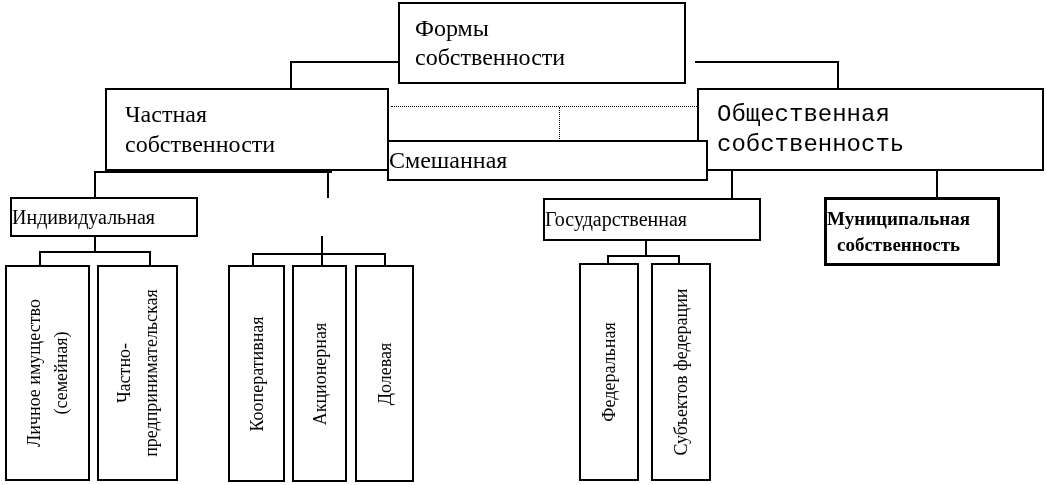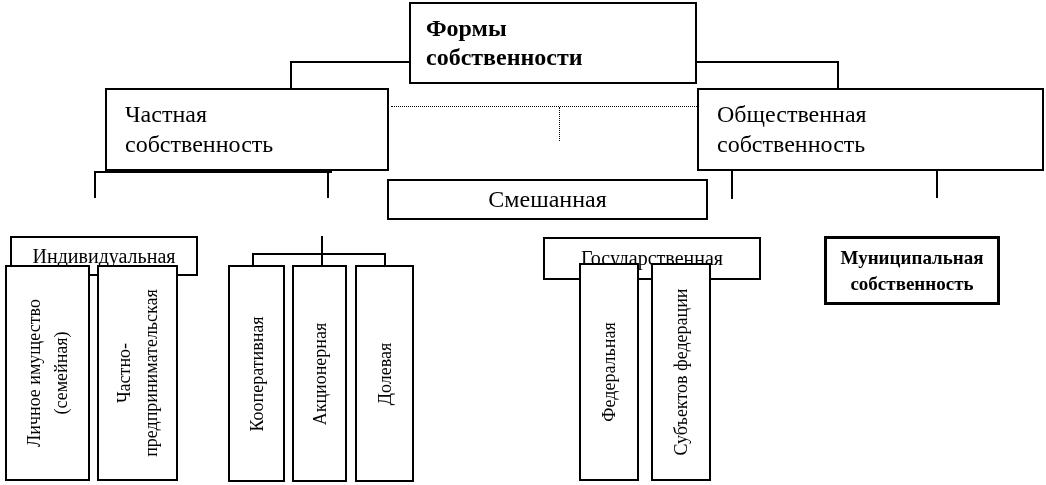--- a/index.html
+++ b/index.html
@@ -14,21 +14,21 @@
   .box {
     position:absolute;
     background:#ffffff;
     border:2px solid #000000;
     box-sizing:border-box;
     display:flex;
     align-items:center;
   }
   .box .lbl { white-space:pre-line; line-height:1.22; }
   .left-align { justify-content:flex-start; }
-  .center { justify-content:center; text-align:center;margin-top:39px; }
+  .center { justify-content:flex-start; text-align:center; }
   .fs-big { font-size:24px; }
   .fs-mid { font-size:20px; }
   .thick { border-width:3px; }
   .bold .lbl { font-weight:bold; font-size:19px; line-height:1.35; }
   .vbox {
     position:absolute;
     background:#ffffff;
     border:2px solid #000000;
     box-sizing:border-box;
   }
@@ -83,31 +83,31 @@
   <div class="vline" style="left:321px; top:236px; height:30px;"></div>
   <div class="hline" style="left:252px; top:253px; width:134px;"></div>
   <div class="vline" style="left:252px; top:253px; height:13px;"></div>
   <div class="vline" style="left:384px; top:253px; height:13px;"></div>
 
   <div class="vline" style="left:645px; top:240px; height:17px;"></div>
   <div class="hline" style="left:607px; top:255px; width:73px;"></div>
   <div class="vline" style="left:607px; top:255px; height:10px;"></div>
   <div class="vline" style="left:678px; top:255px; height:10px;"></div>
 
-  <div class="box left-align fs-big" style="left:409px; top:2px; width:288px; height:82px; padding-left:15px;font-weight:bold;">
+  <div class="box left-align fs-big" style="left:398px; top:2px; width:288px; height:82px; padding-left:15px;">
     <span class="lbl">Формы
 собственности</span>
   </div>
 
   <div class="box left-align fs-big" style="left:105px; top:88px; width:284px; height:83px; padding-left:18px;">
     <span class="lbl">Частная
-собственность</span>
+собственности</span>
   </div>
 
-  <div class="box left-align fs-big" style="left:697px; top:88px; width:347px; height:83px; padding-left:18px;">
+  <div class="box left-align fs-big" style="left:697px; top:88px; width:347px; height:83px; padding-left:18px;font-family:Liberation Mono, monospace;">
     <span class="lbl">Общественная
 собственность</span>
   </div>
 
   <div class="box center fs-big" style="left:387px; top:140px; width:321px; height:41px;">
     <span class="lbl">Смешанная</span>
   </div>
 
   <div class="box center fs-mid" style="left:10px; top:197px; width:188px; height:40px;">
     <span class="lbl">Индивидуальная</span>

